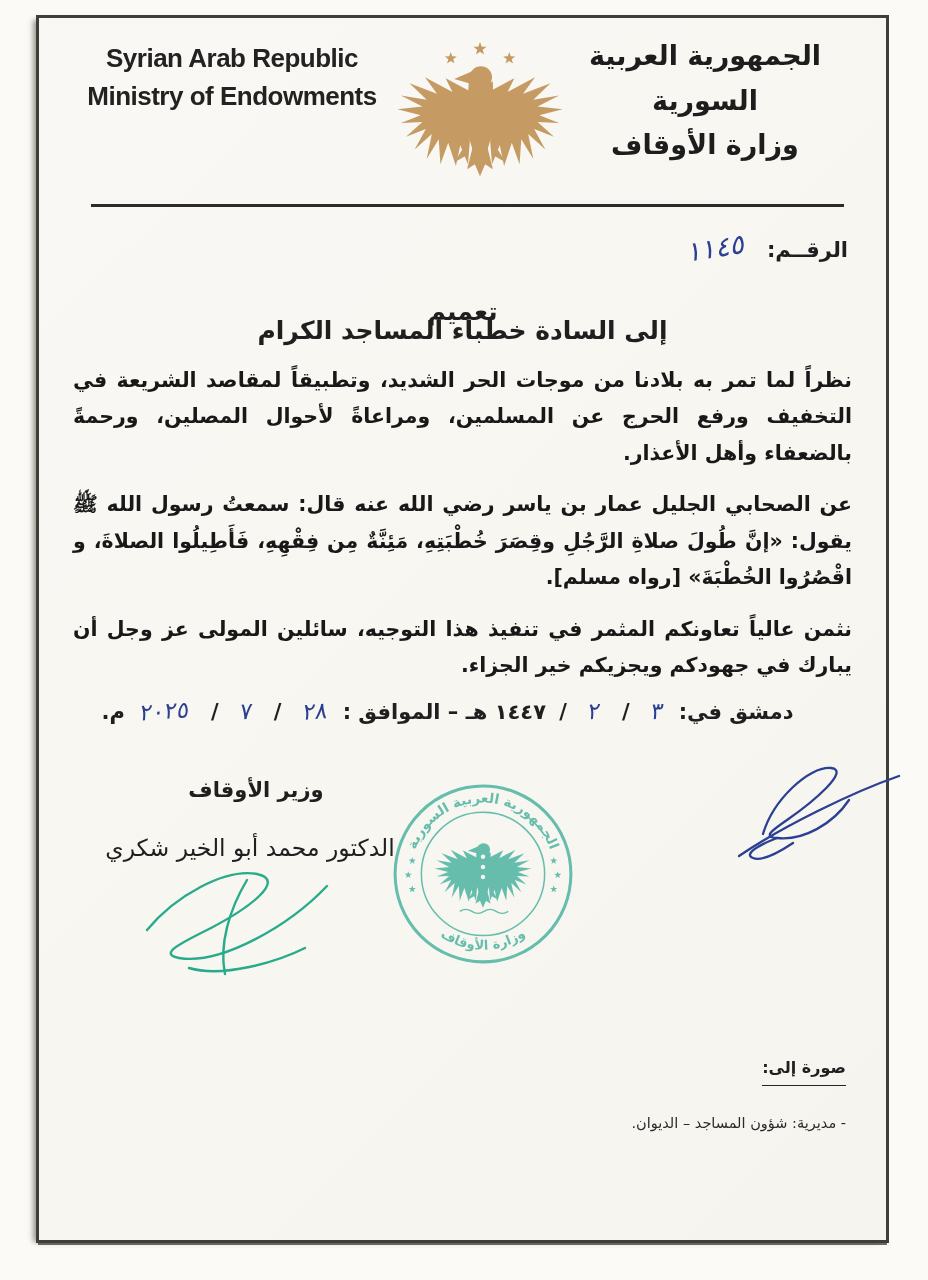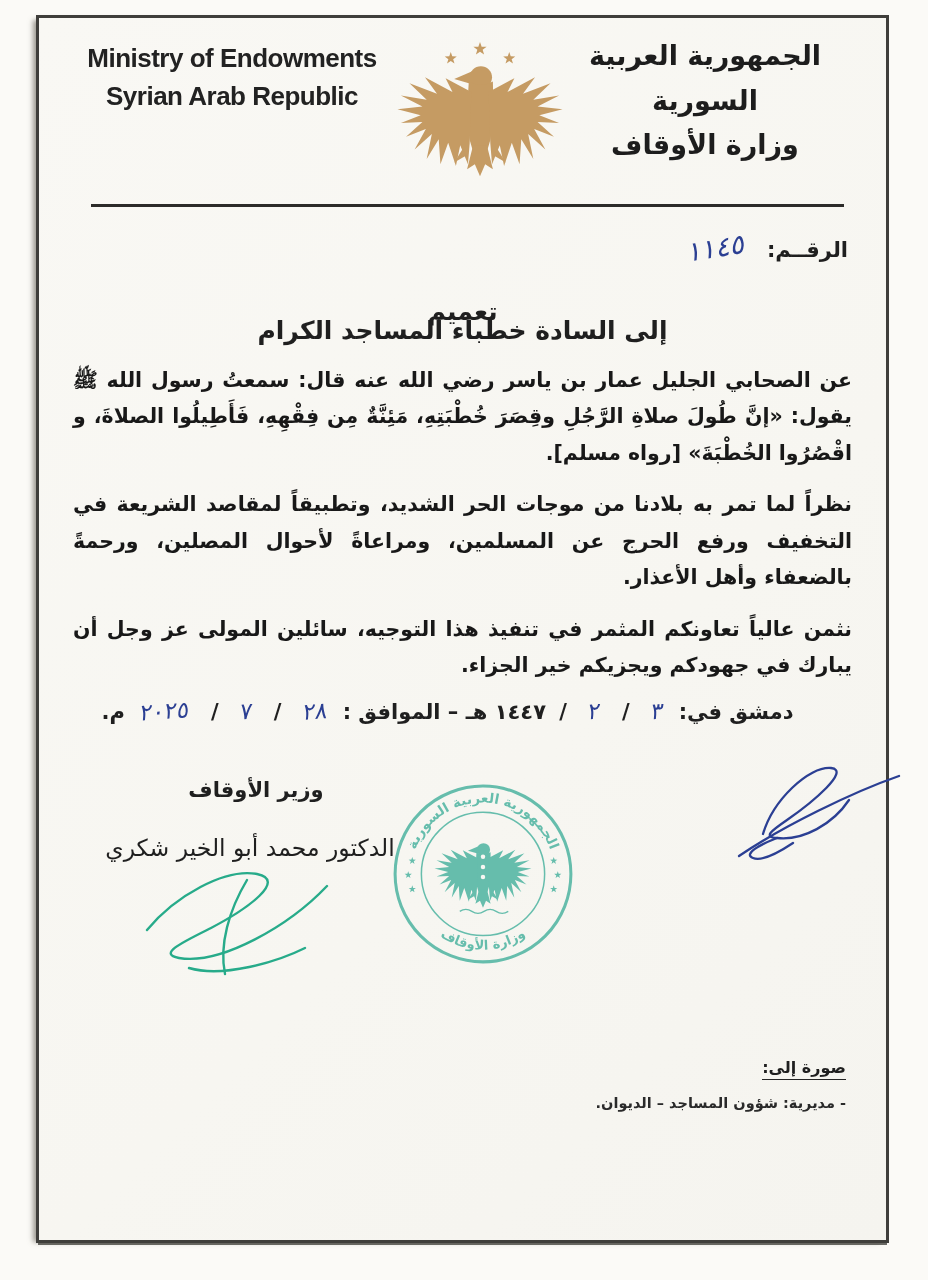--- a/index.html
+++ b/index.html
@@ -88,35 +88,35 @@
   .sig-green{position:absolute;left:88px;top:832px;}
   .sig-blue{position:absolute;left:692px;top:718px;}
   .stamp{position:absolute;left:348px;top:760px;opacity:.85;}
   
   .cc{
     position:absolute;right:40px;top:1040px;width:340px;
     direction:rtl;text-align:right;
   }
   .cc-head{
     font-size:16px;font-weight:bold;
-    border-bottom:1.5px solid #242424;display:inline-block;padding-bottom:2px;
-    margin-bottom:9px;
+    border-bottom:1.5px solid #242424;display:inline-block;padding-bottom:8px;
+    margin-bottom:23px;
   }
   .cc-item{
-    font-size:14.5px;line-height:2.05;color:#2a2a2a;font-weight:700;
+    font-size:14.5px;line-height:2.05;color:#2a2a2a;font-weight:400;
   }
 </style>
 </head>
 <body>
 
 <div class="frame">
 
   <div class="lh-en">
+    <div>Syrian Arab Republic</div>
     <div>Ministry of Endowments</div>
-    <div>Syrian Arab Republic</div>
   </div>
 
   <div class="emblem">
     <svg width="172" height="168" viewBox="0 0 200 170">
       <defs>
         <path id="star5" d="M0,-9 L2.12,-2.91 L8.56,-2.78 L3.42,1.11 L5.29,7.28 L0,3.6 L-5.29,7.28 L-3.42,1.11 L-8.56,-2.78 L-2.12,-2.91 Z"></path>
         <g id="eagle-core">
           <circle cx="101" cy="47" r="13"></circle>
           <path d="M91,40 L70,49 L91,55 Z"></path>
           <path d="M87,52 Q84,95 88,120 Q93,140 100,144 Q107,140 112,120 Q116,95 115,52 Q101,60 87,52 Z"></path>
@@ -145,22 +145,22 @@
 
   <div class="ref">
     <span>الرقــم:</span>
     <span class="hw">١١٤٥</span>
   </div>
 
   <div class="doc-title">تعميم</div>
   <div class="doc-subtitle">إلى السادة خطباء المساجد الكرام</div>
 
   <div class="body-text">
+    <p>نظراً لما تمر به بلادنا من موجات الحر الشديد، وتطبيقاً لمقاصد الشريعة في التخفيف ورفع الحرج عن المسلمين، ومراعاةً لأحوال المصلين، ورحمةً بالضعفاء وأهل الأعذار.</p>
     <p>عن الصحابي الجليل عمار بن ياسر رضي الله عنه قال: سمعتُ رسول الله ﷺ يقول: «إنَّ طُولَ صلاةِ الرَّجُلِ وقِصَرَ خُطْبَتِهِ، مَئِنَّةٌ مِن فِقْهِهِ، فَأَطِيلُوا الصلاةَ، و اقْصُرُوا الخُطْبَةَ» [رواه مسلم].</p>
-    <p>نظراً لما تمر به بلادنا من موجات الحر الشديد، وتطبيقاً لمقاصد الشريعة في التخفيف ورفع الحرج عن المسلمين، ومراعاةً لأحوال المصلين، ورحمةً بالضعفاء وأهل الأعذار.</p>
     <p>نثمن عالياً تعاونكم المثمر في تنفيذ هذا التوجيه، سائلين المولى عز وجل أن يبارك في جهودكم ويجزيكم خير الجزاء.</p>
   </div>
 
   <div class="date-line">
     <span>دمشق في:</span>
     <span class="hw">٣</span>
     <span class="sep-sl">/</span>
     <span class="hw">٢</span>
     <span class="sep-sl">/</span>
     <span>١٤٤٧ هـ – الموافق :</span>

